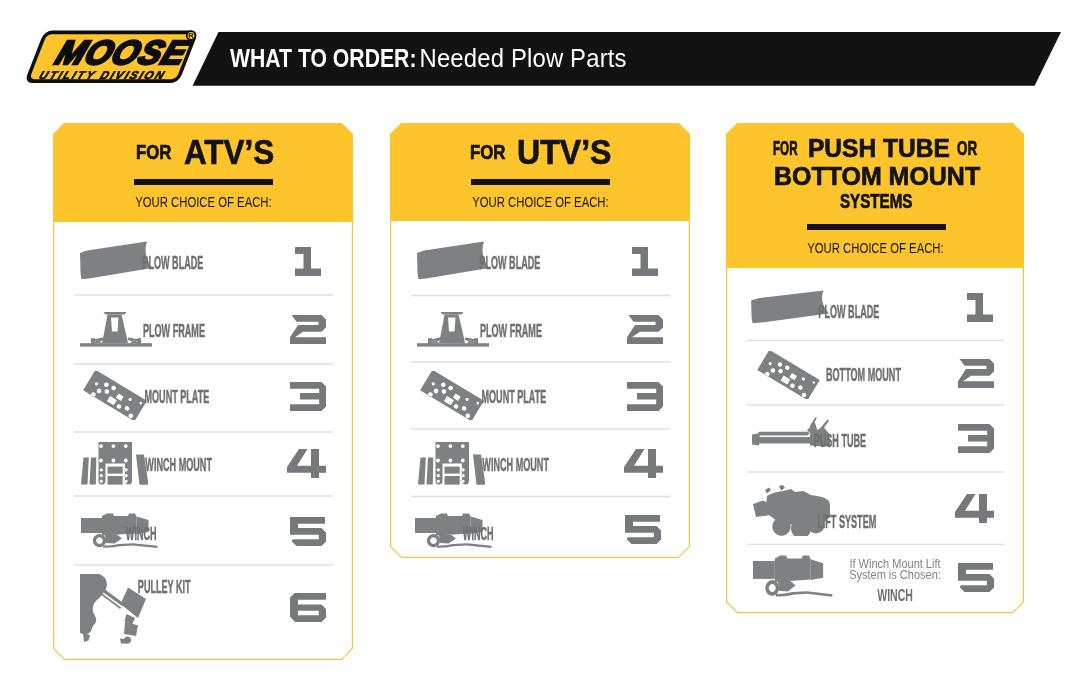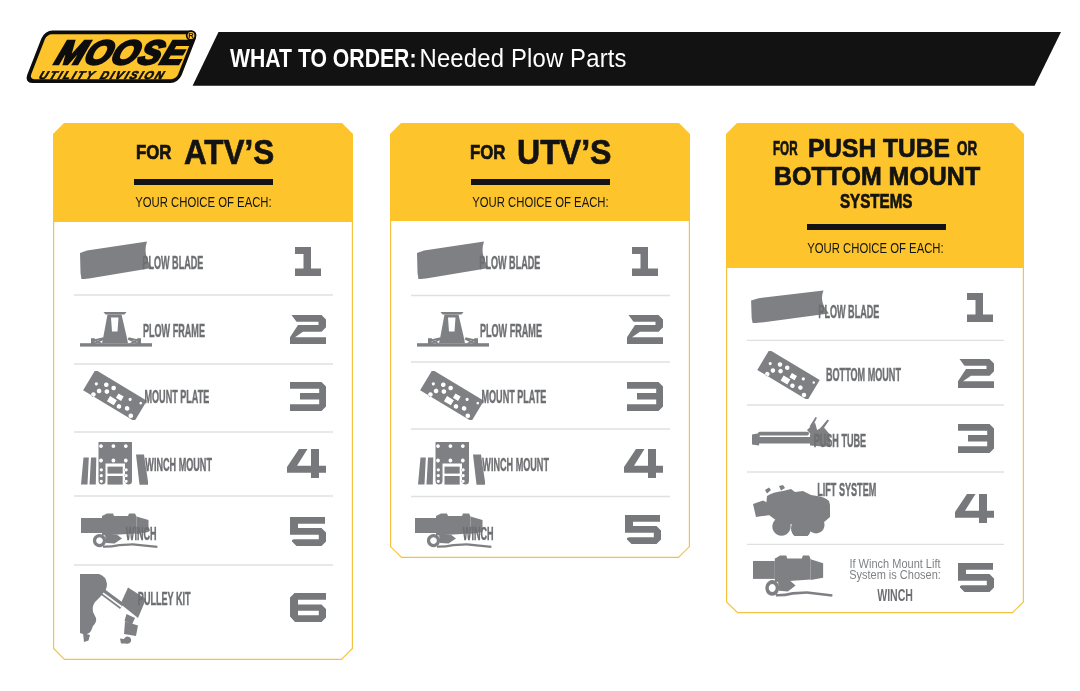--- a/index.html
+++ b/index.html
@@ -231,21 +231,21 @@
 <div class="lblw" style="left:109px;top:524.0px;">
     <span class="lbl">WINCH</span>
   </div>
 <svg class="dig" style="left:290px;top:516.5px" width="36" height="29" viewBox="0 0 36 29">
     <use href="#d5"></use>
   </svg>
 
 <svg class="ic" style="left:80px;top:574px" width="66" height="70" viewBox="0 0 66 70">
     <use href="#i-pulley"></use>
   </svg>
-<div class="lblw" style="left:109px;top:589px;">
+<div class="lblw" style="left:109px;top:577px;">
     <span class="lbl">PULLEY KIT</span>
   </div>
 <svg class="dig" style="left:290px;top:592.5px" width="36" height="29" viewBox="0 0 36 29">
     <use href="#d6"></use>
   </svg>
 
 <svg class="ic" style="left:416px;top:241px" width="74" height="38" viewBox="0 0 74 38">
     <use href="#i-blade"></use>
   </svg>
 <div class="lblw" style="left:446px;top:252.5px;">
@@ -321,21 +321,21 @@
 <div class="lblw" style="left:785px;top:431.0px;">
     <span class="lbl">PUSH TUBE</span>
   </div>
 <svg class="dig" style="left:958px;top:424px" width="36" height="29" viewBox="0 0 36 29">
     <use href="#d3"></use>
   </svg>
 
 <svg class="ic" style="left:753px;top:485px" width="77" height="51" viewBox="0 0 77 51">
     <use href="#i-lift"></use>
   </svg>
-<div class="lblw" style="left:785px;top:480px;">
+<div class="lblw" style="left:785px;top:512px;">
     <span class="lbl">LIFT SYSTEM</span>
   </div>
 <svg class="dig" style="left:955px;top:494px" width="39" height="29" viewBox="0 0 39 29">
     <use href="#d4"></use>
   </svg>
 
 <svg class="ic" style="left:753px;top:555px" width="80" height="43" viewBox="0 0 77 36" preserveAspectRatio="none">
     <use href="#i-winch"></use>
   </svg>
 <div class="abs" style="left:795px;top:558.6px;width:200px;text-align:center;font-size:12.5px;line-height:11.3px;color:#808285;transform:scaleX(0.88) translateZ(0);">If Winch Mount Lift<br>System is Chosen:</div>

